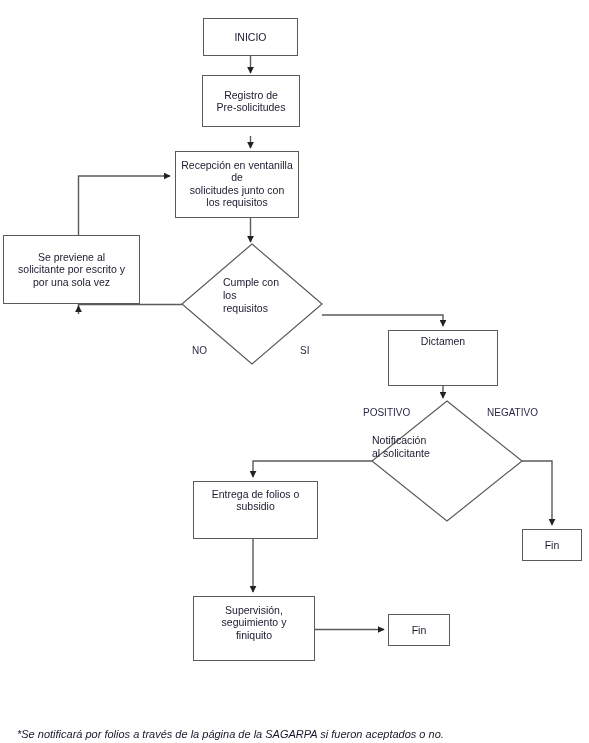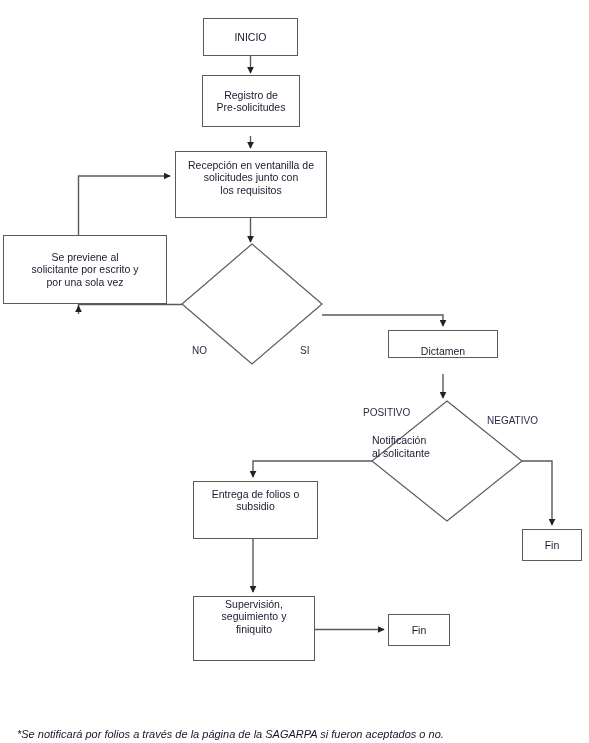--- a/index.html
+++ b/index.html
@@ -121,58 +121,63 @@
 
   <div class="node box fs11" style="left:203px; top:2px; width:95px; height:38px;">
     <span class="node-label">INICIO</span>
   </div>
 
   <div class="node box fs11" style="left:202px; top:59px; width:98px; height:52px;">
     <span class="node-label">Registro de
 Pre-solicitudes</span>
   </div>
 
-  <div class="node box fs11" style="left:175px; top:135px; width:152px; height:67px; align-items:flex-start; padding-top:7px;">
+  <div class="node box fs11" style="left:175px; top:135px; width:124px; height:67px; align-items:flex-start; padding-top:7px;">
     <span class="node-label">Recepción en ventanilla de
 solicitudes junto con
 los requisitos</span>
   </div>
 
-  <div class="node box fs11" style="left:3px; top:219px; width:164px; height:69px;">
+  <div class="node box fs11" style="left:3px; top:219px; width:137px; height:69px;">
     <span class="node-label">Se previene al
 solicitante por escrito y
 por una sola vez</span>
   </div>
 
+  <div class="diamond-wrap" style="left:182px; top:228px; width:140px; height:120px;">
+    <span class="diamond-text" style="left:41px; top:32px; text-align:left;">Cumple con
+los
+requisitos</span>
+  </div>
 
   <span class="edge-label" style="left:192px; top:329px;">NO</span>
   <span class="edge-label" style="left:300px; top:329px;">SI</span>
 
-  <div class="node box fs11" style="left:388px; top:314px; width:110px; height:28px; align-items:flex-start; padding-top:14px;">
+  <div class="node box fs11" style="left:388px; top:314px; width:110px; height:56px; align-items:flex-start; padding-top:4px;">
     <span class="node-label">Dictamen</span>
   </div>
 
   <span class="edge-label" style="left:363px; top:391px;">POSITIVO</span>
-  <span class="edge-label" style="left:487px; top:391px;margin-top:8px;">NEGATIVO</span>
+  <span class="edge-label" style="left:487px; top:391px;">NEGATIVO</span>
 
   <div class="diamond-wrap" style="left:372px; top:385px; width:150px; height:120px;">
     <span class="diamond-text" style="left:0; top:33px; width:150px; ">Notificación
 al solicitante</span>
   </div>
 
   <div class="node box fs11" style="left:193px; top:465px; width:125px; height:58px; align-items:flex-start; padding-top:6px;">
     <span class="node-label">Entrega de folios o
 subsidio</span>
   </div>
 
   <div class="node box fs11" style="left:522px; top:513px; width:60px; height:32px;">
     <span class="node-label">Fin</span>
   </div>
 
-  <div class="node box fs11" style="left:193px; top:580px; width:122px; height:65px; align-items:flex-start; padding-top:1px;">
+  <div class="node box fs11" style="left:193px; top:580px; width:122px; height:65px; align-items:flex-start; padding-top:7px;">
     <span class="node-label">Supervisión,
 seguimiento y
 finiquito</span>
   </div>
 
   <div class="node box fs11" style="left:388px; top:598px; width:62px; height:32px;">
     <span class="node-label">Fin</span>
   </div>
 
   <span class="footnote" style="left:17px; top:712px;">*Se notificará por folios a través de la página de la SAGARPA si fueron aceptados o no.</span>

